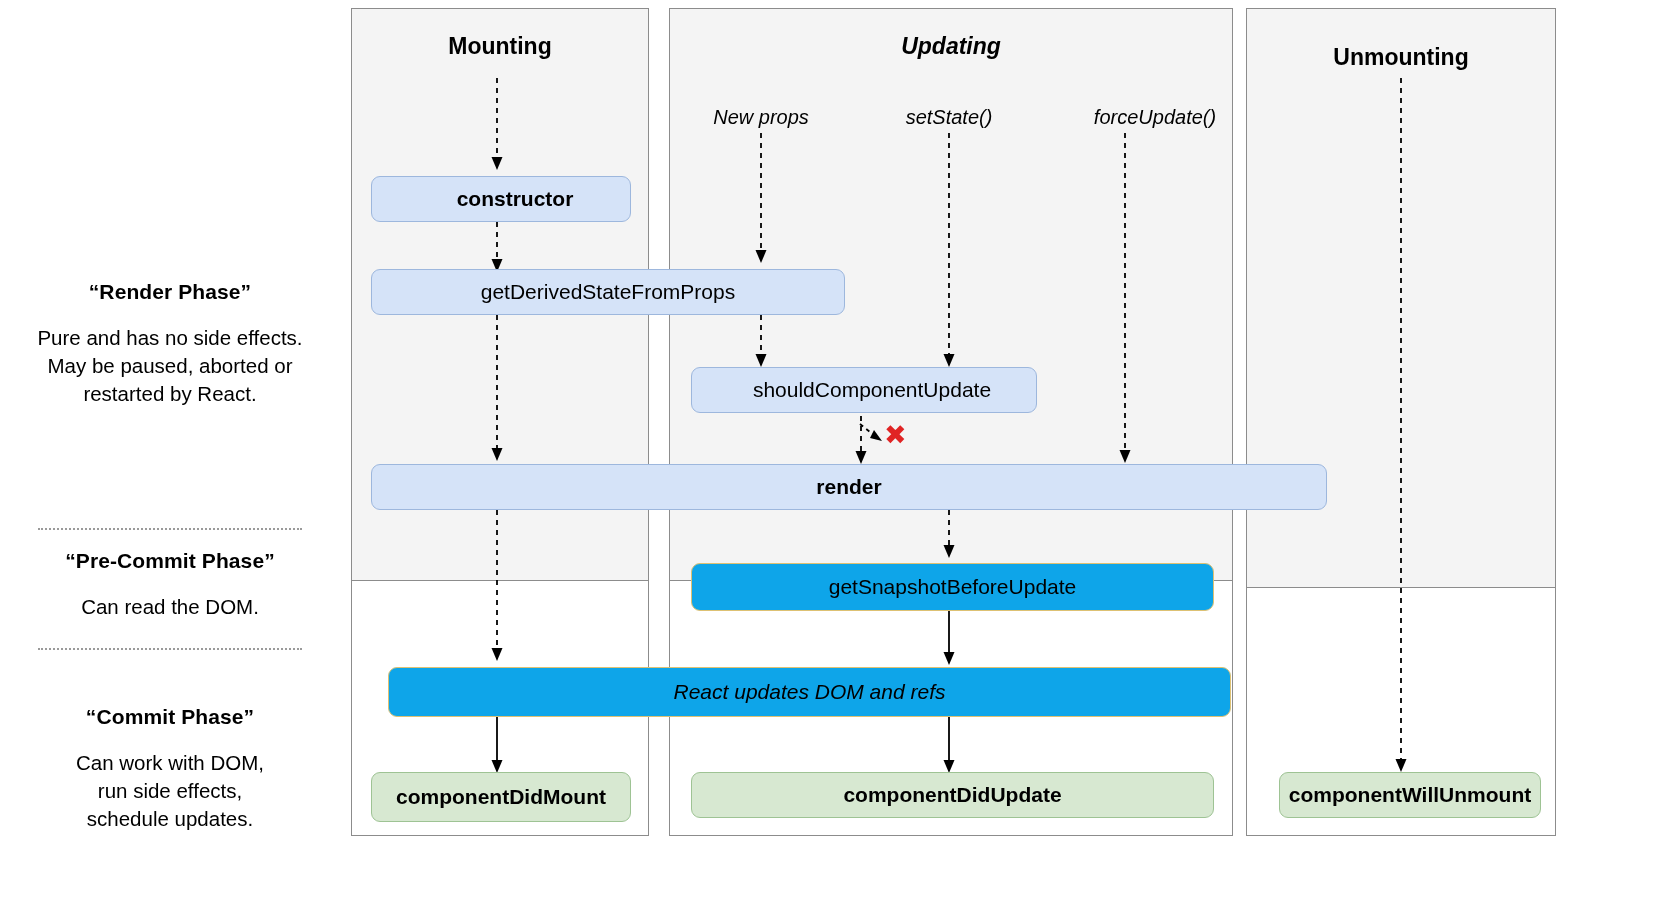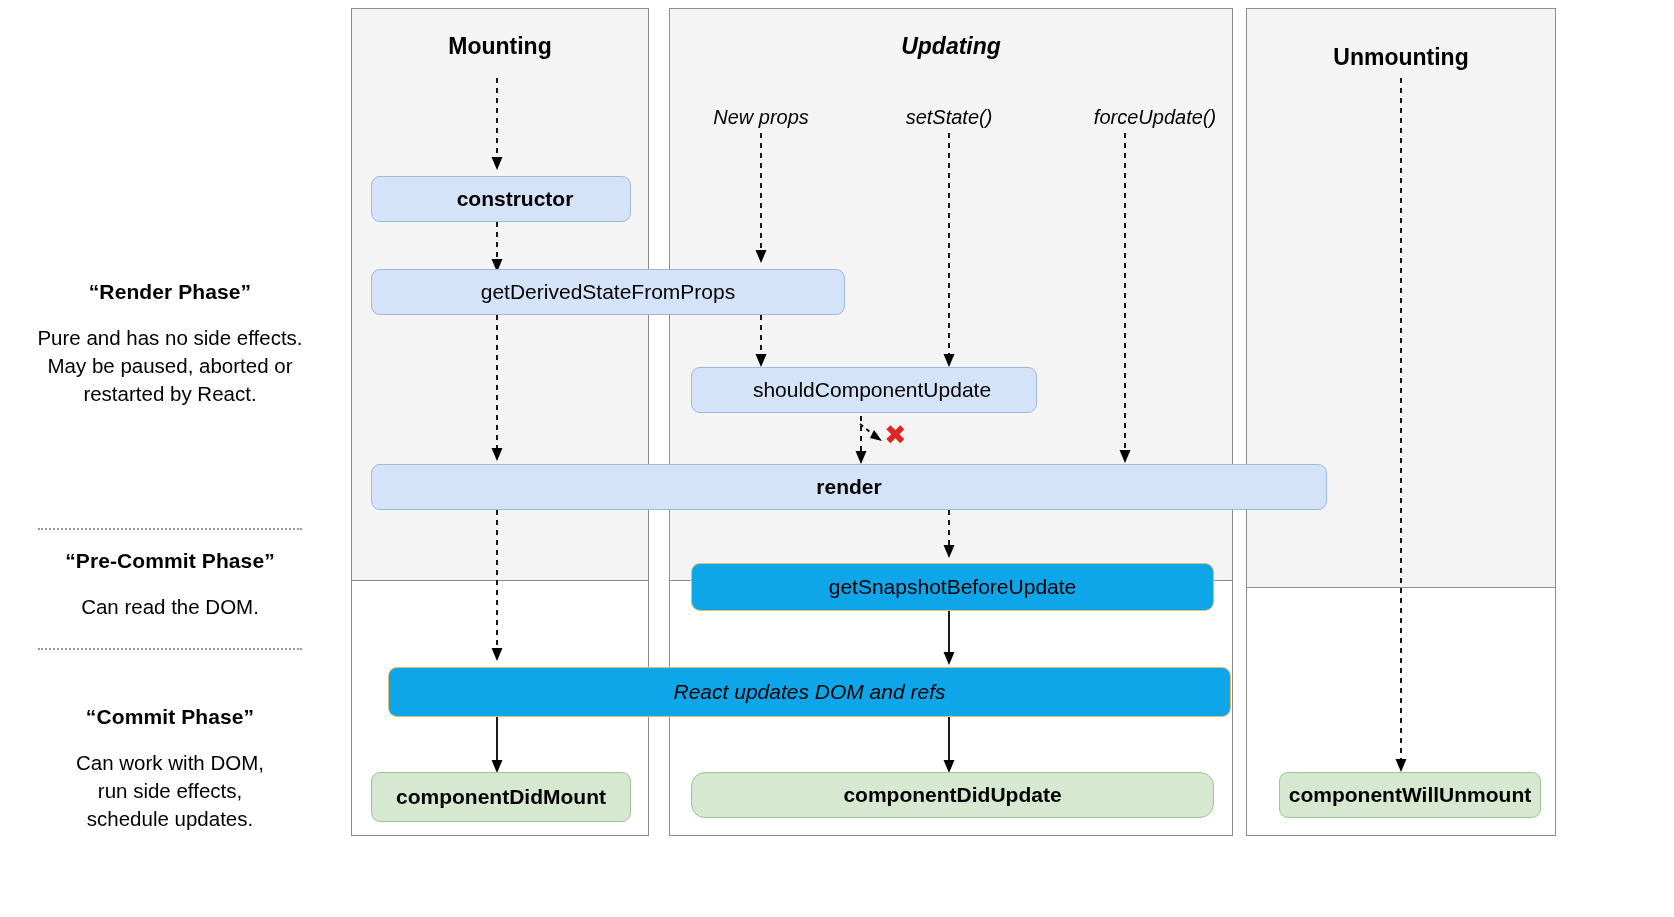--- a/index.html
+++ b/index.html
@@ -261,17 +261,17 @@
   <div class="node blue" style="left:691px;top:367px;width:346px;height:46px;padding-left:16px;">shouldComponentUpdate</div>
 
   <div class="node blue bold" style="left:371px;top:464px;width:956px;height:46px;">render</div>
 
   <div class="node yellow" style="left:691px;top:563px;width:523px;height:48px;">getSnapshotBeforeUpdate</div>
 
   <div class="node yellow italic" style="left:371px;top:667px;width:843px;height:50px;margin-left:17px;">React updates DOM and refs</div>
 
   <div class="node green bold" style="left:371px;top:772px;width:260px;height:50px;">componentDidMount</div>
 
-  <div class="node green bold" style="left:691px;top:772px;width:523px;height:46px;border-radius:14px;">componentDidUpdate</div>
+  <div class="node green bold" style="left:691px;top:772px;width:523px;height:46px;">componentDidUpdate</div>
 
   <div class="node green bold" style="left:1279px;top:772px;width:262px;height:46px;">componentWillUnmount</div>
 
 </div>
 
 </body></html>

